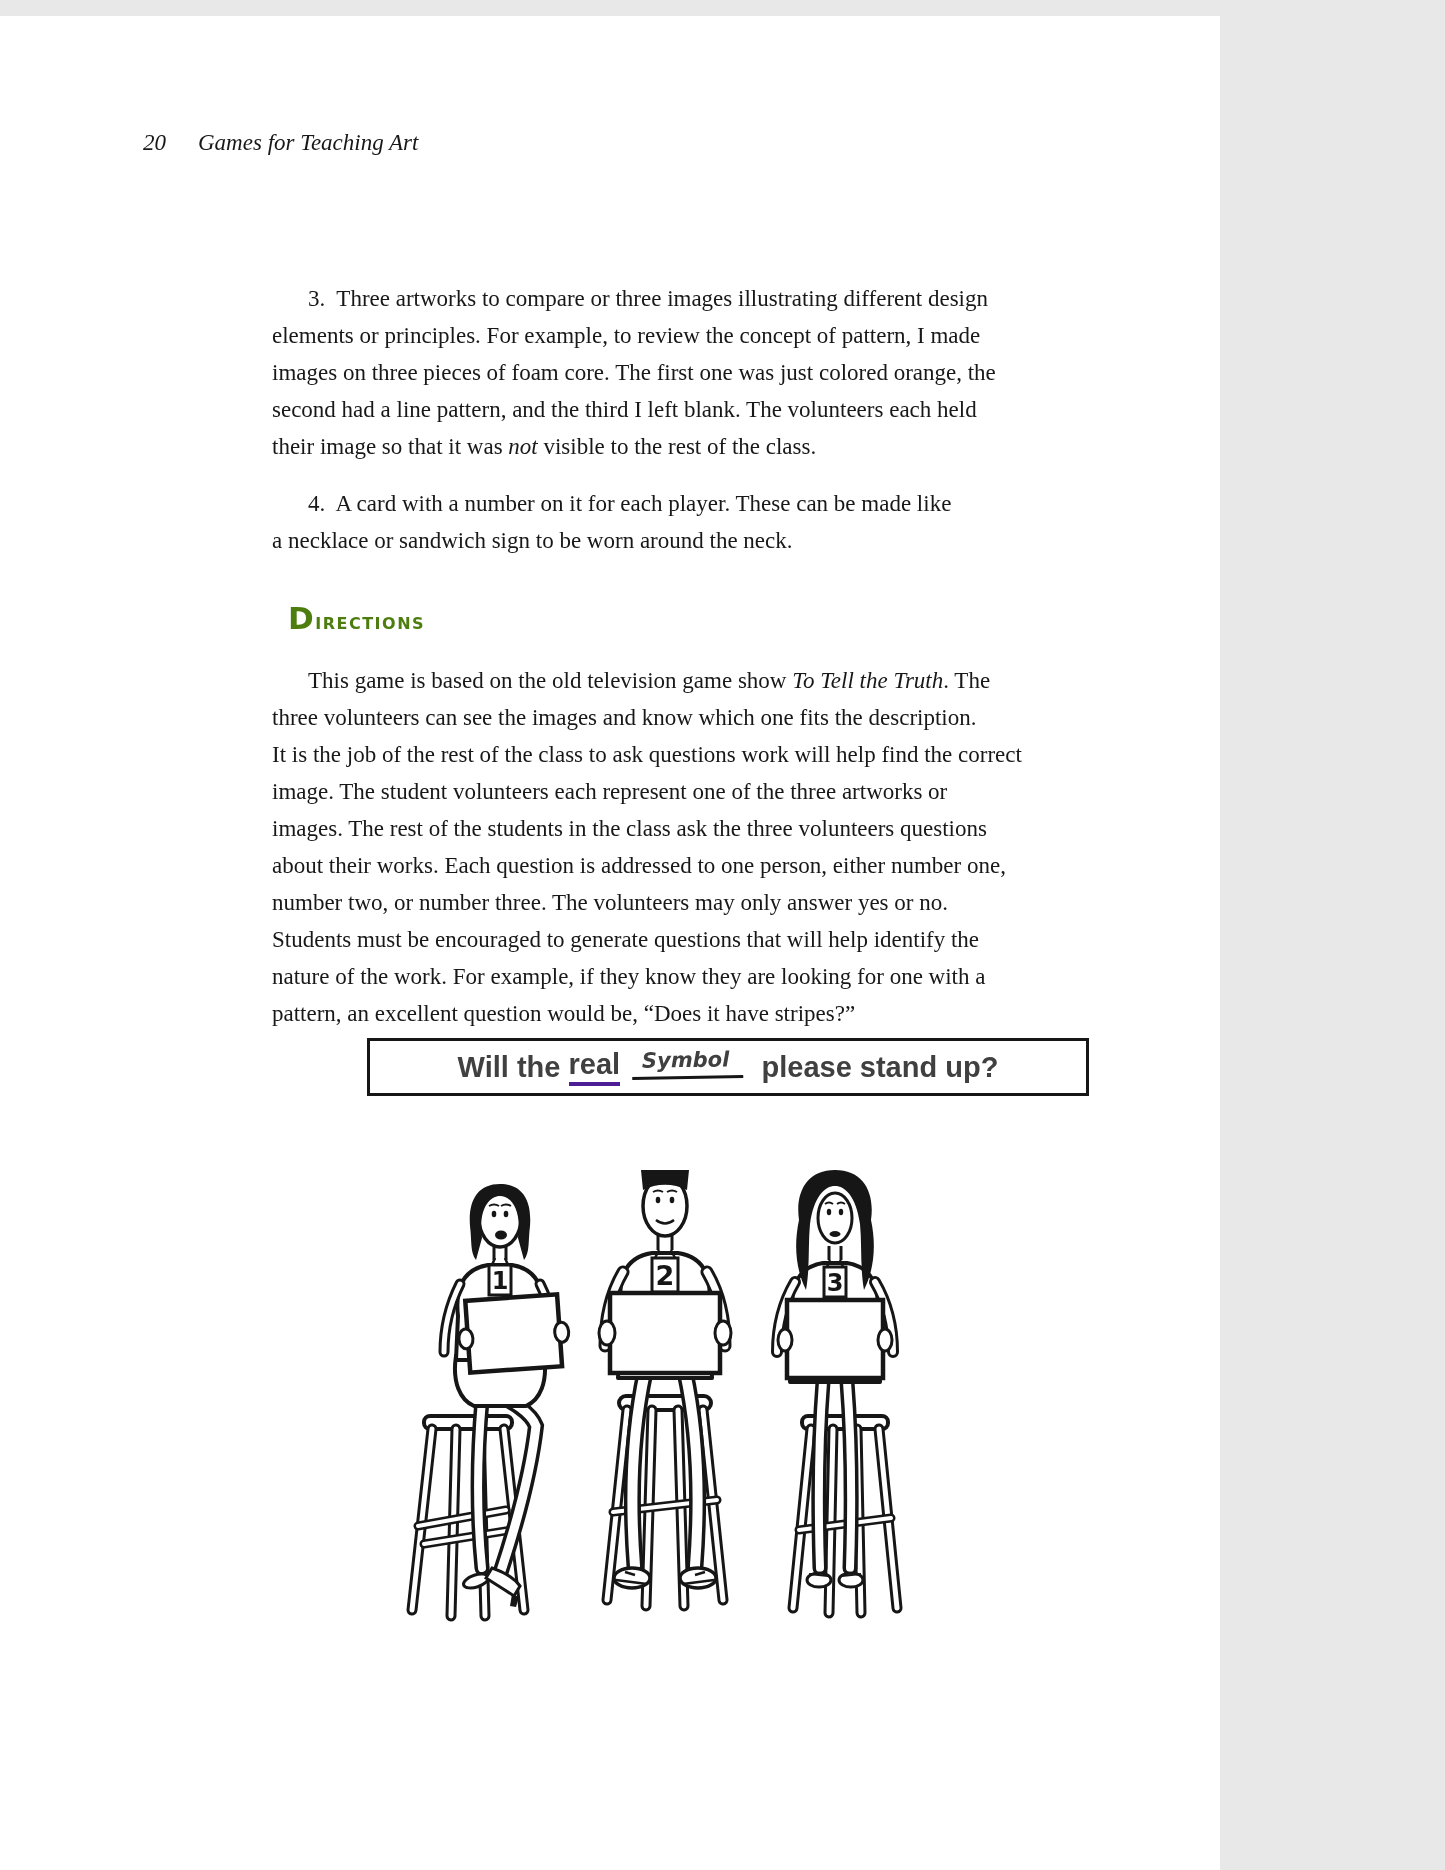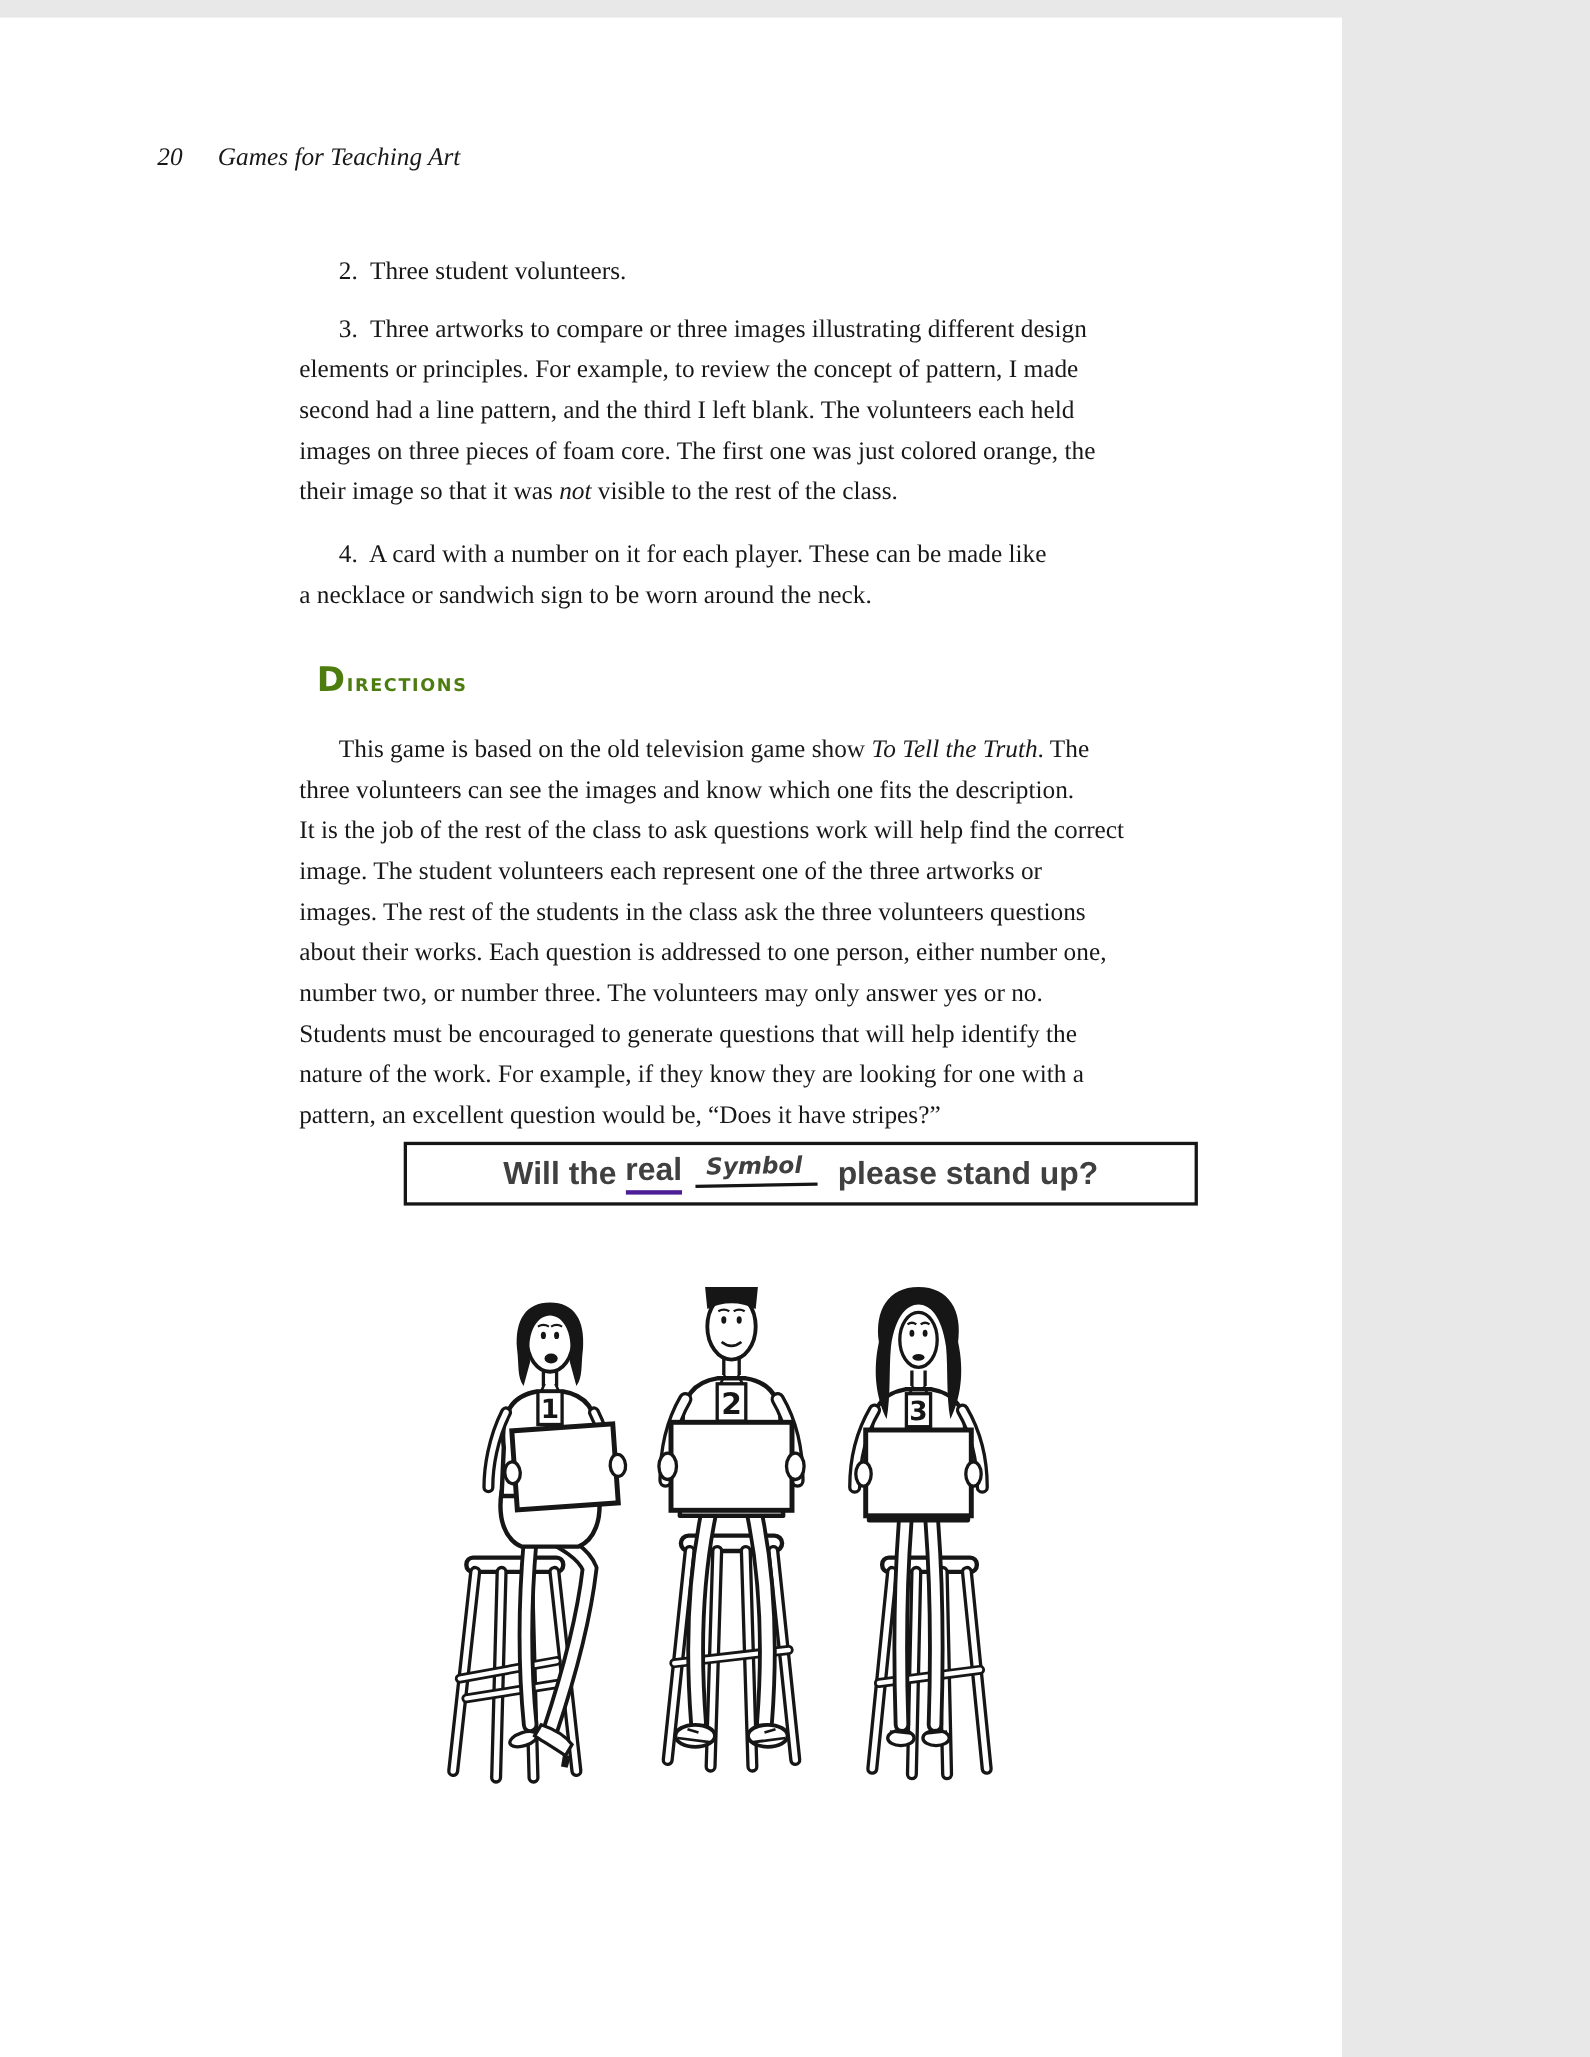--- a/index.html
+++ b/index.html
@@ -61,29 +61,26 @@
 </head>
 <body>
 
 <div id="page">
 
   <div id="running-header">
     <span>20</span>
     <span>Games for Teaching Art</span>
   </div>
 
-  <div class="textblock" style="top:212px;">
-    <div class="line indent">2.&nbsp; Three student volunteers.</div>
-  </div>
 
   <div class="textblock" style="top:264px;">
     <div class="line indent">3.&nbsp; Three artworks to compare or three images illustrating different design</div>
     <div class="line">elements or principles. For example, to review the concept of pattern, I made</div>
+    <div class="line">images on three pieces of foam core. The first one was just colored orange, the</div>
     <div class="line">second had a line pattern, and the third I left blank. The volunteers each held</div>
-    <div class="line">images on three pieces of foam core. The first one was just colored orange, the</div>
     <div class="line"><span>their image so that it was </span><span class="em">not</span><span> visible to the rest of the class.</span></div>
   </div>
 
   <div class="textblock" style="top:469px;">
     <div class="line indent">4.&nbsp; A card with a number on it for each player. These can be made like</div>
     <div class="line">a necklace or sandwich sign to be worn around the neck.</div>
   </div>
 
   <div id="directions-heading">DIRECTIONS</div>
 

